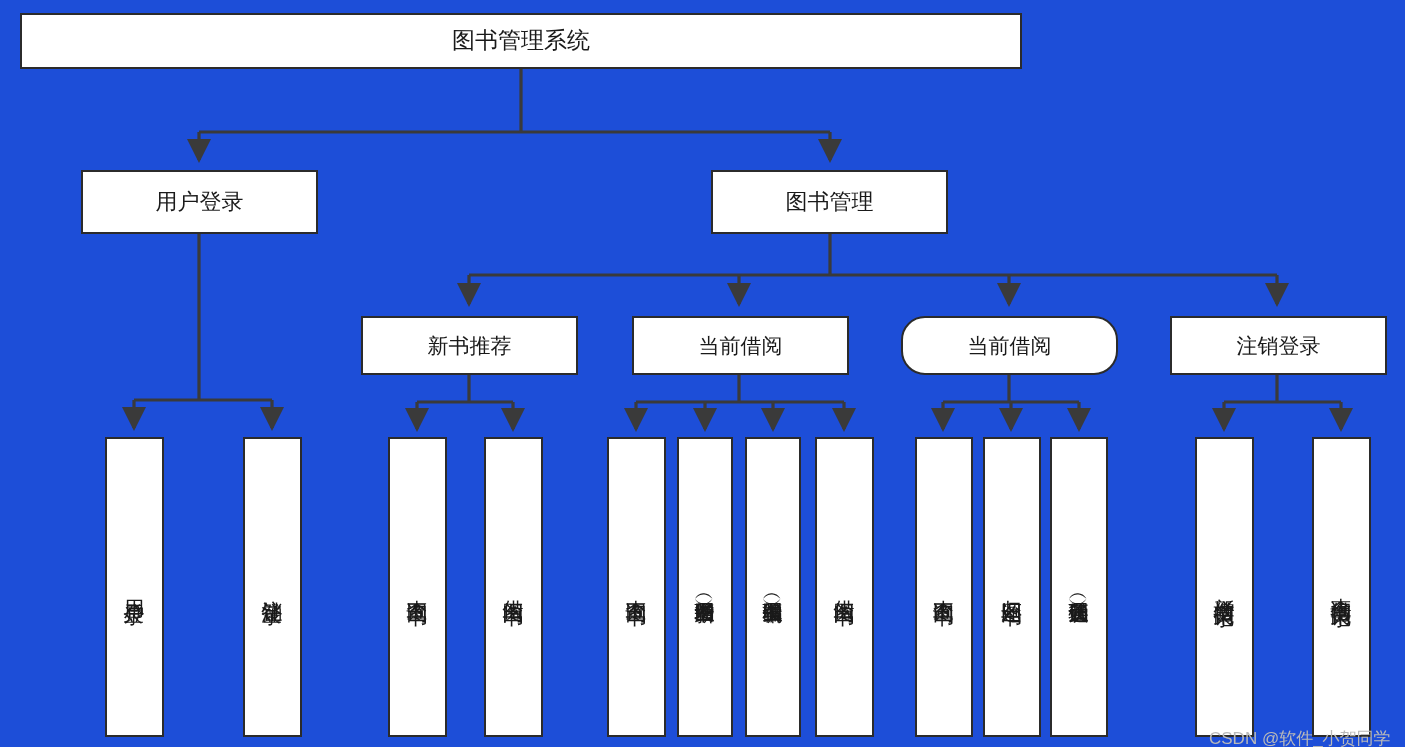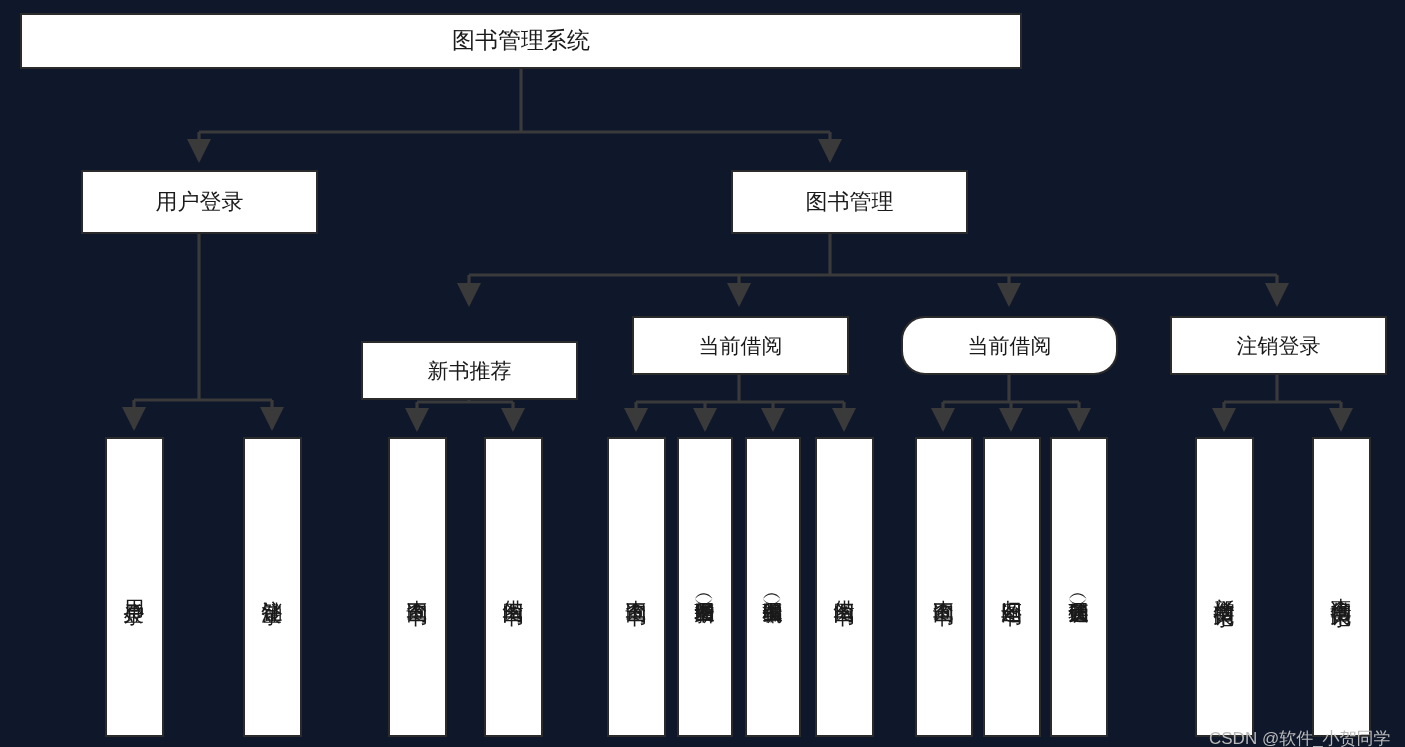--- a/index.html
+++ b/index.html
@@ -7,21 +7,21 @@
     padding: 0;
     background: #ffffff;
   }
   body {
     font-family: "Liberation Sans", "DejaVu Sans", sans-serif;
   }
   #canvas {
     position: relative;
     width: 1405px;
     height: 747px;
-    background: #0f172a;
+    background: #1d4ed8;
     overflow: hidden;
   }
   svg#wires {
     position: absolute;
     left: 0;
     top: 0;
     width: 1405px;
     height: 747px;
     pointer-events: none;
   }
@@ -123,25 +123,25 @@
     </g>
   </svg>
 
   <div class="node node-root" style="left:20px; top:13px; width:1002px; height:56px;">
     <span class="lbl">图书管理系统</span>
   </div>
 
   <div class="node node-l2" style="left:81px; top:170px; width:237px; height:64px;">
     <span class="lbl">用户登录</span>
   </div>
-  <div class="node node-l2" style="left:711px; top:170px; width:237px; height:64px;margin-left:20px;">
+  <div class="node node-l2" style="left:711px; top:170px; width:237px; height:64px;">
     <span class="lbl">图书管理</span>
   </div>
 
-  <div class="node node-l3" style="left:361px; top:316px; width:217px; height:59px;margin-top:25px;">
+  <div class="node node-l3" style="left:361px; top:316px; width:217px; height:59px;">
     <span class="lbl">新书推荐</span>
   </div>
   <div class="node node-l3" style="left:632px; top:316px; width:217px; height:59px;">
     <span class="lbl">当前借阅</span>
   </div>
   <div class="node node-l3" style="left:901px; top:316px; width:217px; height:59px;border-radius:24px;">
     <span class="lbl">当前借阅</span>
   </div>
   <div class="node node-l3" style="left:1170px; top:316px; width:217px; height:59px;">
     <span class="lbl">注销登录</span>

